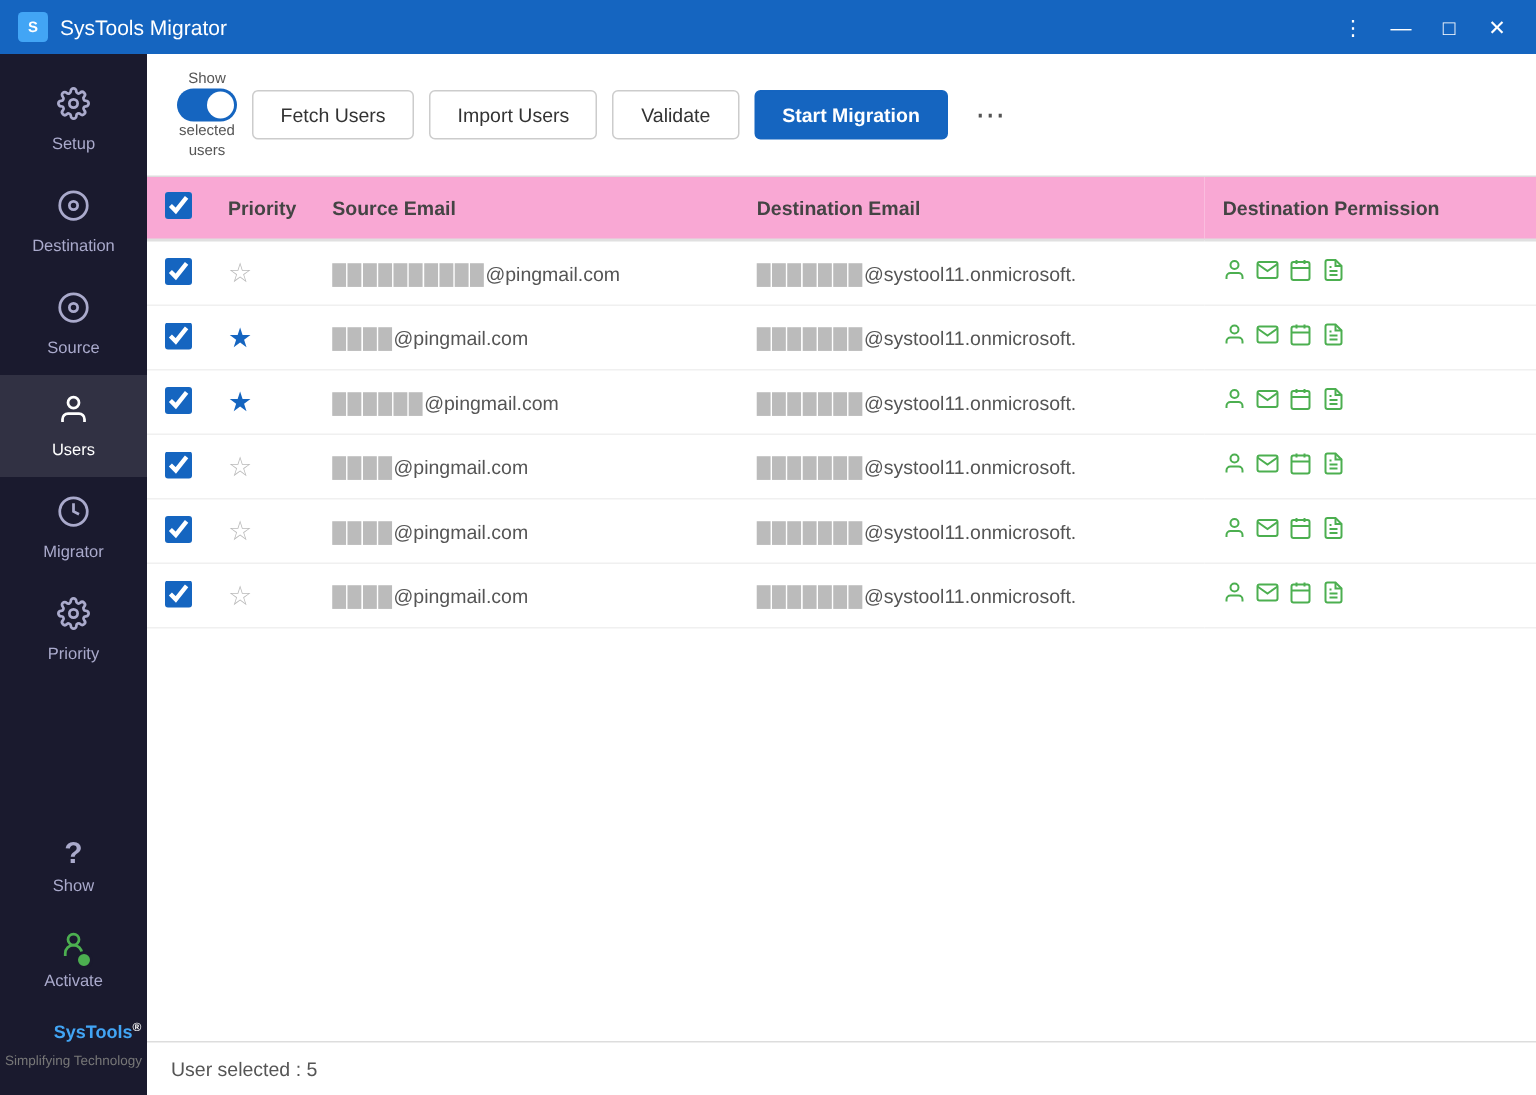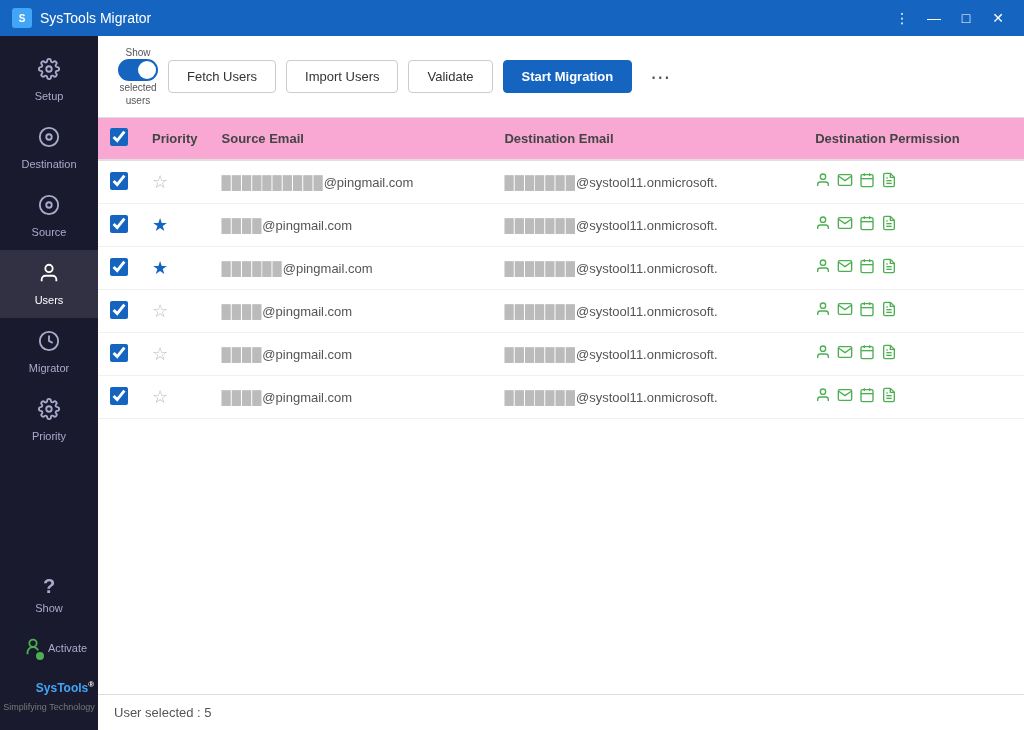--- a/index.html
+++ b/index.html
@@ -43,21 +43,21 @@
       cursor: pointer;
       color: #aaaacc;
       font-size: 11px;
       gap: 4px;
       transition: background 0.15s;
     }
     .sidebar-item.active { background: rgba(255,255,255,0.1); color: white; }
     .sidebar-item .icon { font-size: 22px; }
     .sidebar-bottom { margin-top: auto; display: flex; flex-direction: column; align-items: center; width: 100%; }
     .sidebar-item.help-item { color: #aaaacc; }
-    .activate-item { display: flex; flex-direction: row; align-items: center; padding: 10px 22px; cursor: pointer; color: #aaaacc; font-size: 11px; gap: 4px; width: 100%; }
+    .activate-item { display: flex; flex-direction: column; align-items: center; padding: 10px 22px; cursor: pointer; color: #aaaacc; font-size: 11px; gap: 4px; width: 100%; }
     .activate-icon-wrap { position: relative; }
     .activate-icon-wrap .green-dot { position: absolute; bottom: -2px; right: -2px; width: 12px; height: 12px; background: #4caf50; border-radius: 50%; border: 2px solid #1a1a2e; }
     .brand { color: white; font-size: 12px; font-weight: bold; padding: 10px 5px 5px; text-align: center; line-height: 1.3; margin-left: 32px; }
     .brand span { color: #42a5f5; }
     .brand-sub { color: #777; font-size: 9px; text-align: center; padding-bottom: 8px; }
 
     
     .main-content { flex: 1; display: flex; flex-direction: column; background: #f5f5f5; overflow: hidden; }
 
     

